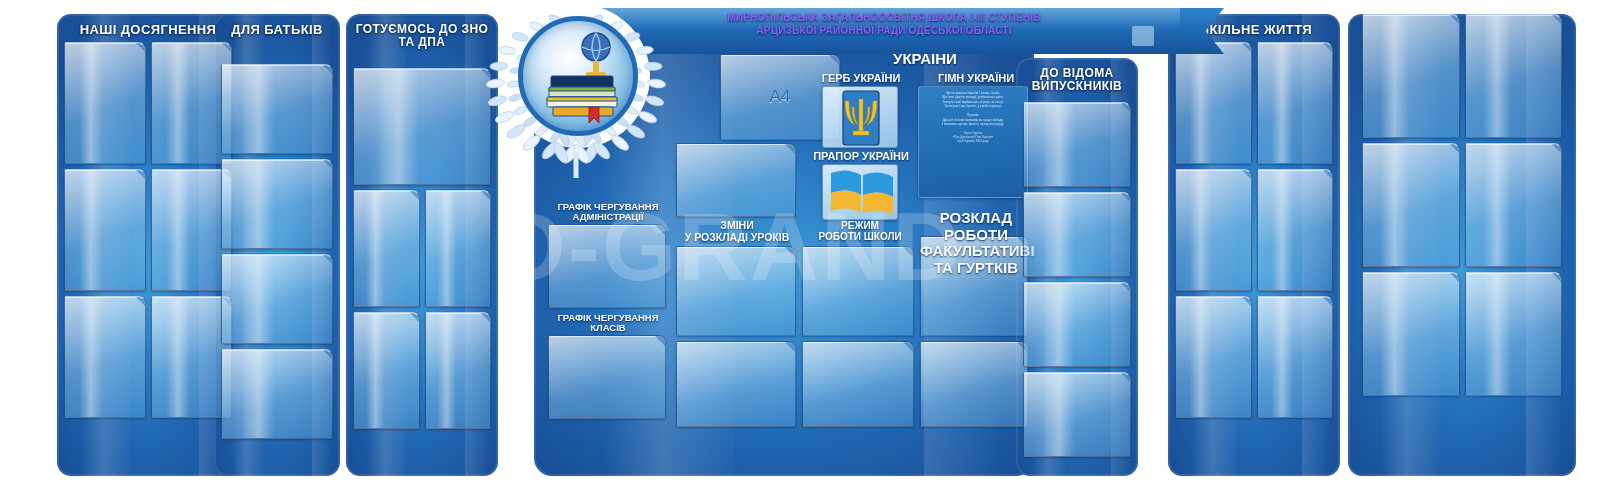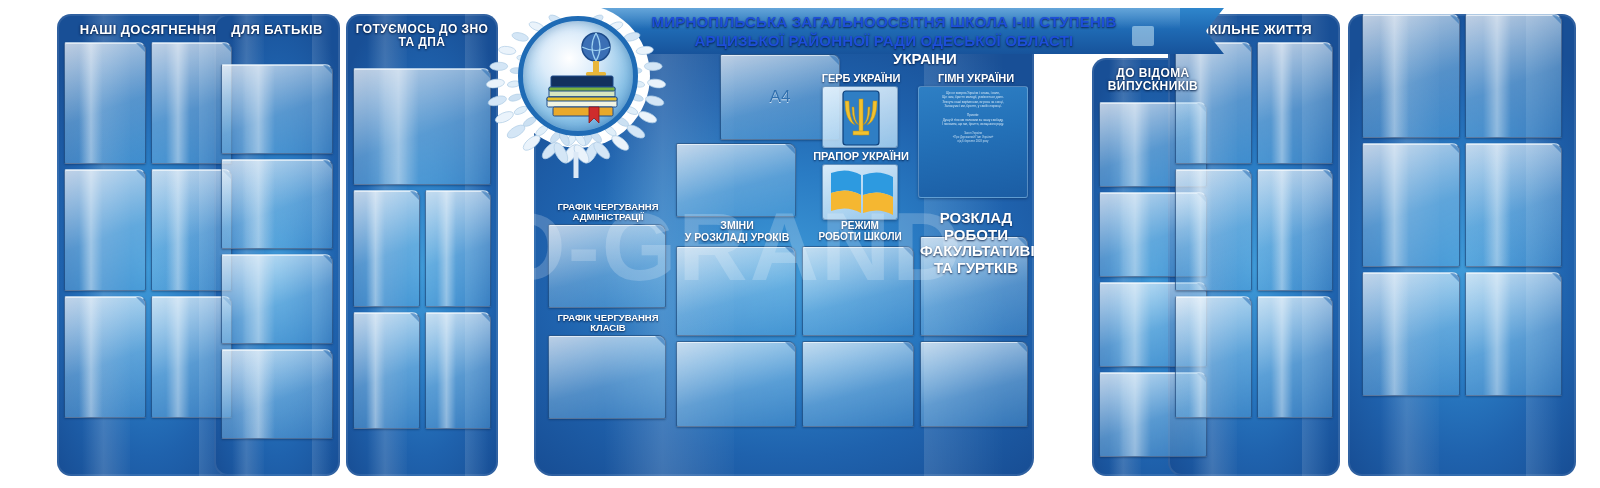--- a/index.html
+++ b/index.html
@@ -90,21 +90,21 @@
     background: linear-gradient(90deg, rgba(255,255,255,0.00), rgba(255,255,255,0.40), rgba(255,255,255,0.00));
     pointer-events: none;
   }
 
   
   #p-achievements { left: 18px;   top: 14px;  width: 182px; height: 462px; margin-left: 39px; }
   #p-parents      { left: 214px;  top: 14px;  width: 126px; height: 462px; }
   #p-zno          { left: 346px;  top: 14px;  width: 152px; height: 462px; }
   #p-center       { left: 534px;  top: 30px;  width: 500px; height: 446px;
                     border-radius: 18px; }
-  #p-graduates    { left: 1092px; top: 58px;  width: 122px; height: 418px; }
+  #p-graduates    { left: 1016px; top: 58px;  width: 122px; height: 418px; }
   #p-schoollife   { left: 1168px; top: 14px;  width: 172px; height: 462px; }
   #p-students     { left: 1348px; top: 14px;  width: 228px; height: 462px; }
 
   
   #ribbon {
     position: absolute;
     left: 588px; top: 8px;
     width: 592px; height: 46px;
     z-index: 30;
   }
@@ -129,24 +129,24 @@
   #ribbon .ribbon-chip {
     position: absolute;
     right: 26px; top: 18px;
     width: 22px; height: 20px;
     background: rgba(200,232,248,0.55);
     border-radius: 2px;
   }
   #ribbon-text {
     position: relative;
     z-index: 4;
-    color: #1d4ed8;
+    color: #8b5cf6;
     text-align: center;
     font-weight: bold;
-    font-size: 15px;
+    font-size: 10px;
     line-height: 1.28;
     padding-top: 4px;
     letter-spacing: 0.2px;
     text-transform: uppercase;
     text-shadow: 0 1px 2px rgba(0,25,65,0.9);
   }
   #ribbon-text .line2 { display: block; }
 
   
   #emblem-wrap {

